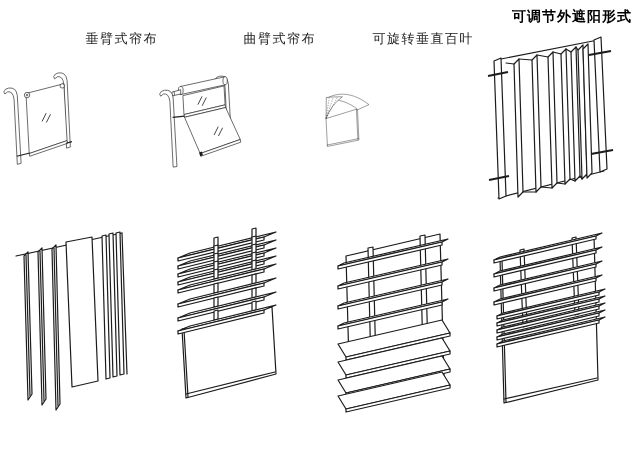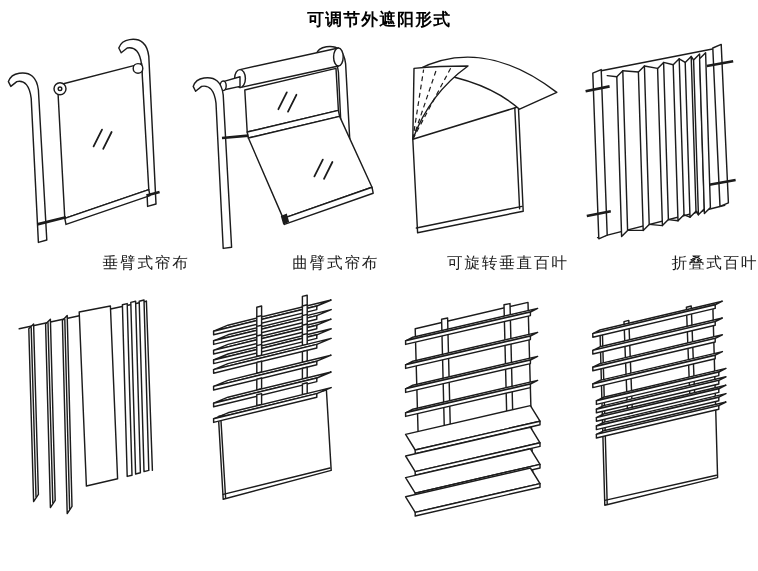--- a/index.html
+++ b/index.html
@@ -2,26 +2,26 @@
 <html><head>
 <meta charset="utf-8">
 <style>
   html,body{margin:0;padding:0;background:#ffffff;}
   .page{
     width:632px;height:476px;background:#ffffff;overflow:hidden;
     font-family:"Liberation Sans", sans-serif;color:#000;
     box-sizing:border-box;padding-top:6px;
   }
   .title{
-    text-align:center;font-size:14px;font-weight:bold;letter-spacing:1px;
+    text-align:right;font-size:14px;font-weight:bold;letter-spacing:1px;
     height:20px;line-height:20px;margin-bottom:4px;
   }
   .row{display:flex;width:632px;}
   .row2{margin-top:16px;}
-  .cell{width:158px;display:flex;flex-direction:column;align-items:flex-end;margin:0;}
+  .cell{width:158px;display:flex;flex-direction:row;align-items:flex-start;margin:0;}
   .cell svg{display:block;}
   .caption{
     font-family:"Liberation Serif", serif;
     font-size:13px;letter-spacing:1.5px;color:#1a1a1a;
     height:18px;line-height:18px;text-align:center;white-space:nowrap;
   }
   
   .ln{fill:none;stroke:#1c1c1c;stroke-width:1.2;stroke-linejoin:round;stroke-linecap:round;}
   .fw{fill:#ffffff;stroke:#1c1c1c;stroke-width:1.2;stroke-linejoin:round;}
   .hk{fill:none;stroke:#1c1c1c;stroke-width:1.5;stroke-linecap:round;}
@@ -99,21 +99,20 @@
         <polygon class="fw" points="97,22 102,17 106,146 101,151"></polygon>
         <polygon class="fw" points="104,20 109,15 113,144 108,149"></polygon>
         <polygon class="fw" points="109,19 114,14 118,143 113,148"></polygon>
         <path class="ln" d="M32,33 L40,34 M45,29 L58,30 M63,25 L74,27 M79,22 L87,24 M92,19 L97,22 M102,17 L104,20"></path>
         <path class="ln" d="M49,162 L62,162 M67,157 L78,158 M83,153 L91,154 M96,149 L101,151 M106,146 L108,149"></path>
         <line class="tk" x1="14" y1="46" x2="34" y2="42"></line>
         <line class="tk" x1="15" y1="150" x2="35" y2="146"></line>
         <line class="tk" x1="115" y1="25" x2="137" y2="21"></line>
         <line class="tk" x1="117" y1="124" x2="139" y2="120"></line>
       </svg>
-      <figcaption class="caption">折叠式百叶</figcaption>
     </figure>
 
   </div>
 
   <div class="row row2">
 
     <figure class="cell">
       <svg viewBox="0 0 158 195" width="158" height="195" aria-label="rotatable-vertical-louver-illustration">
         <line class="ln" x1="16" y1="30" x2="122" y2="7"></line>
         <line class="ln" x1="122" y1="7" x2="127" y2="148"></line>

